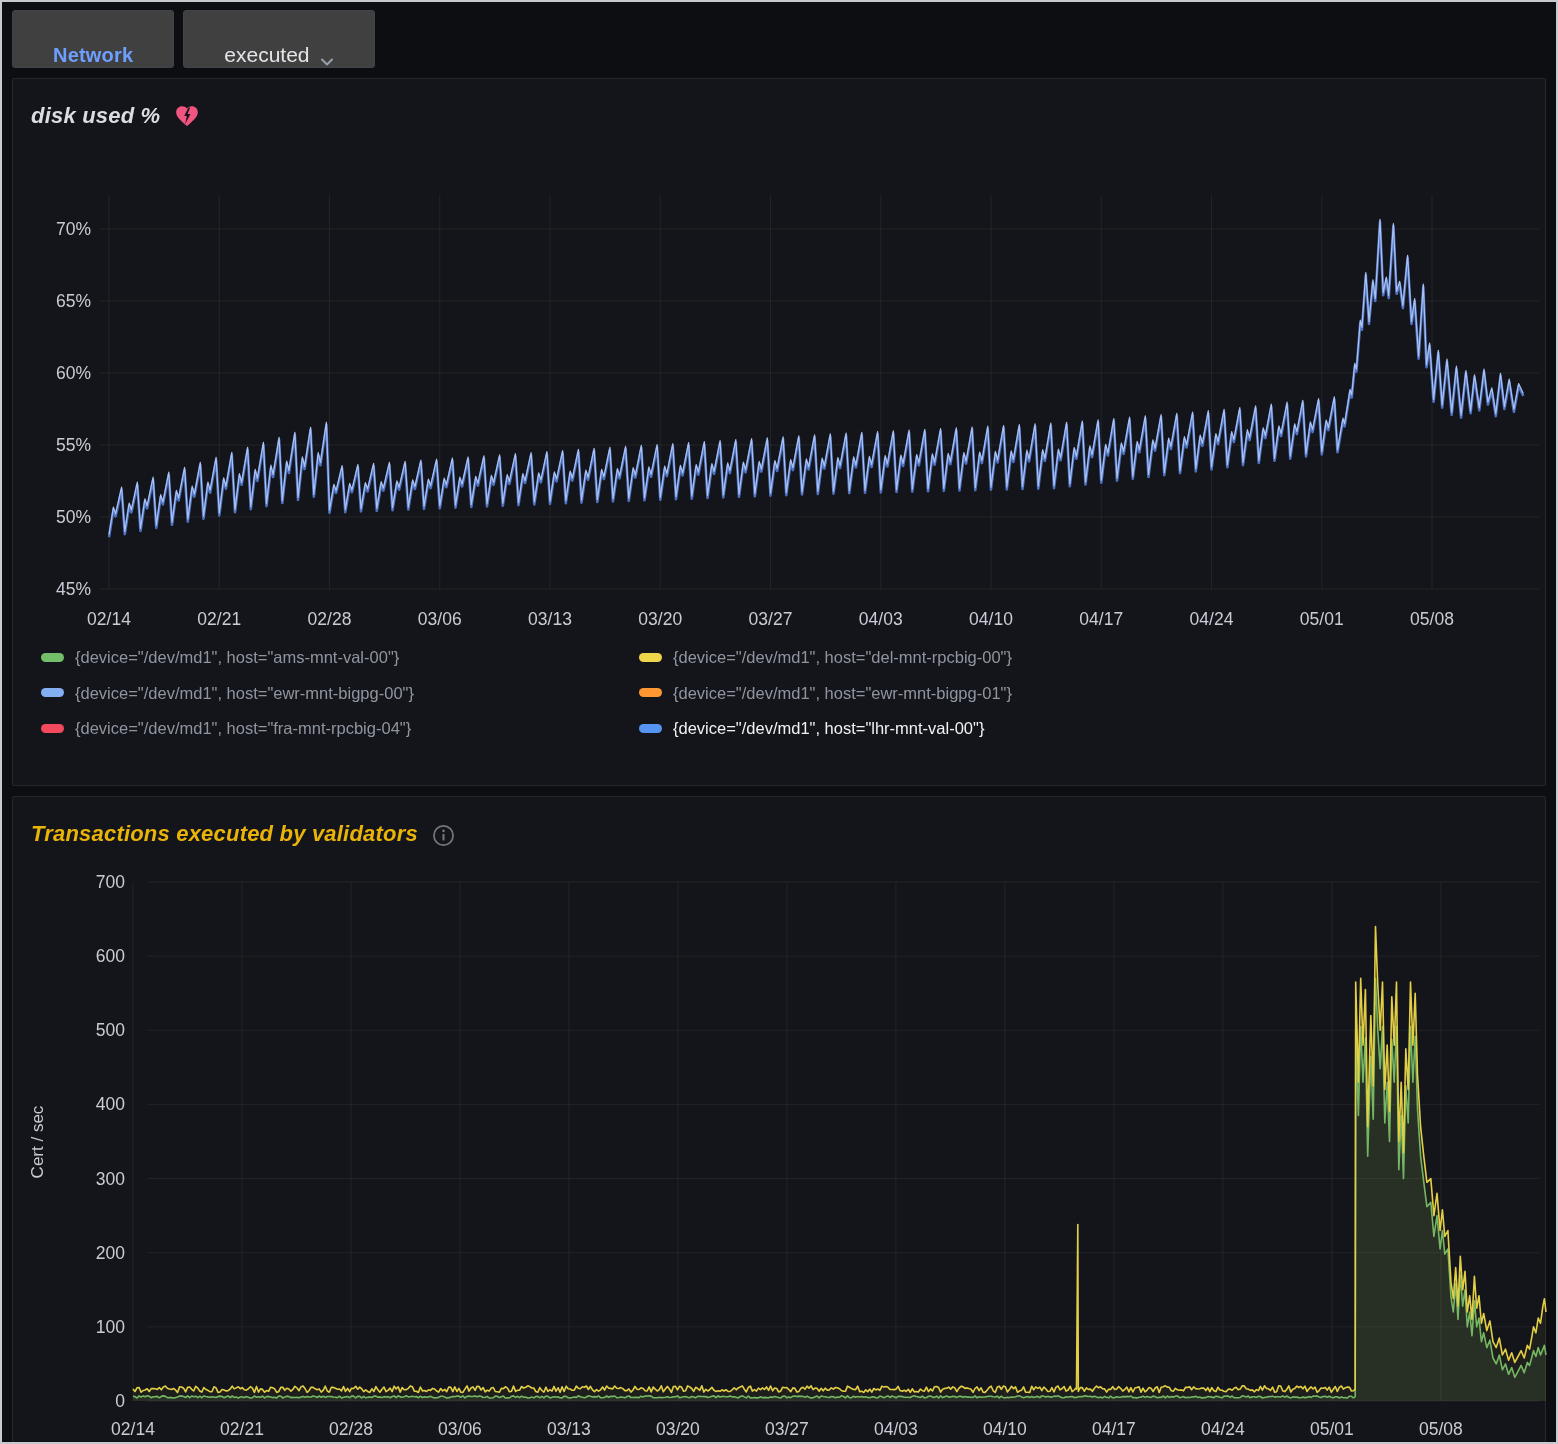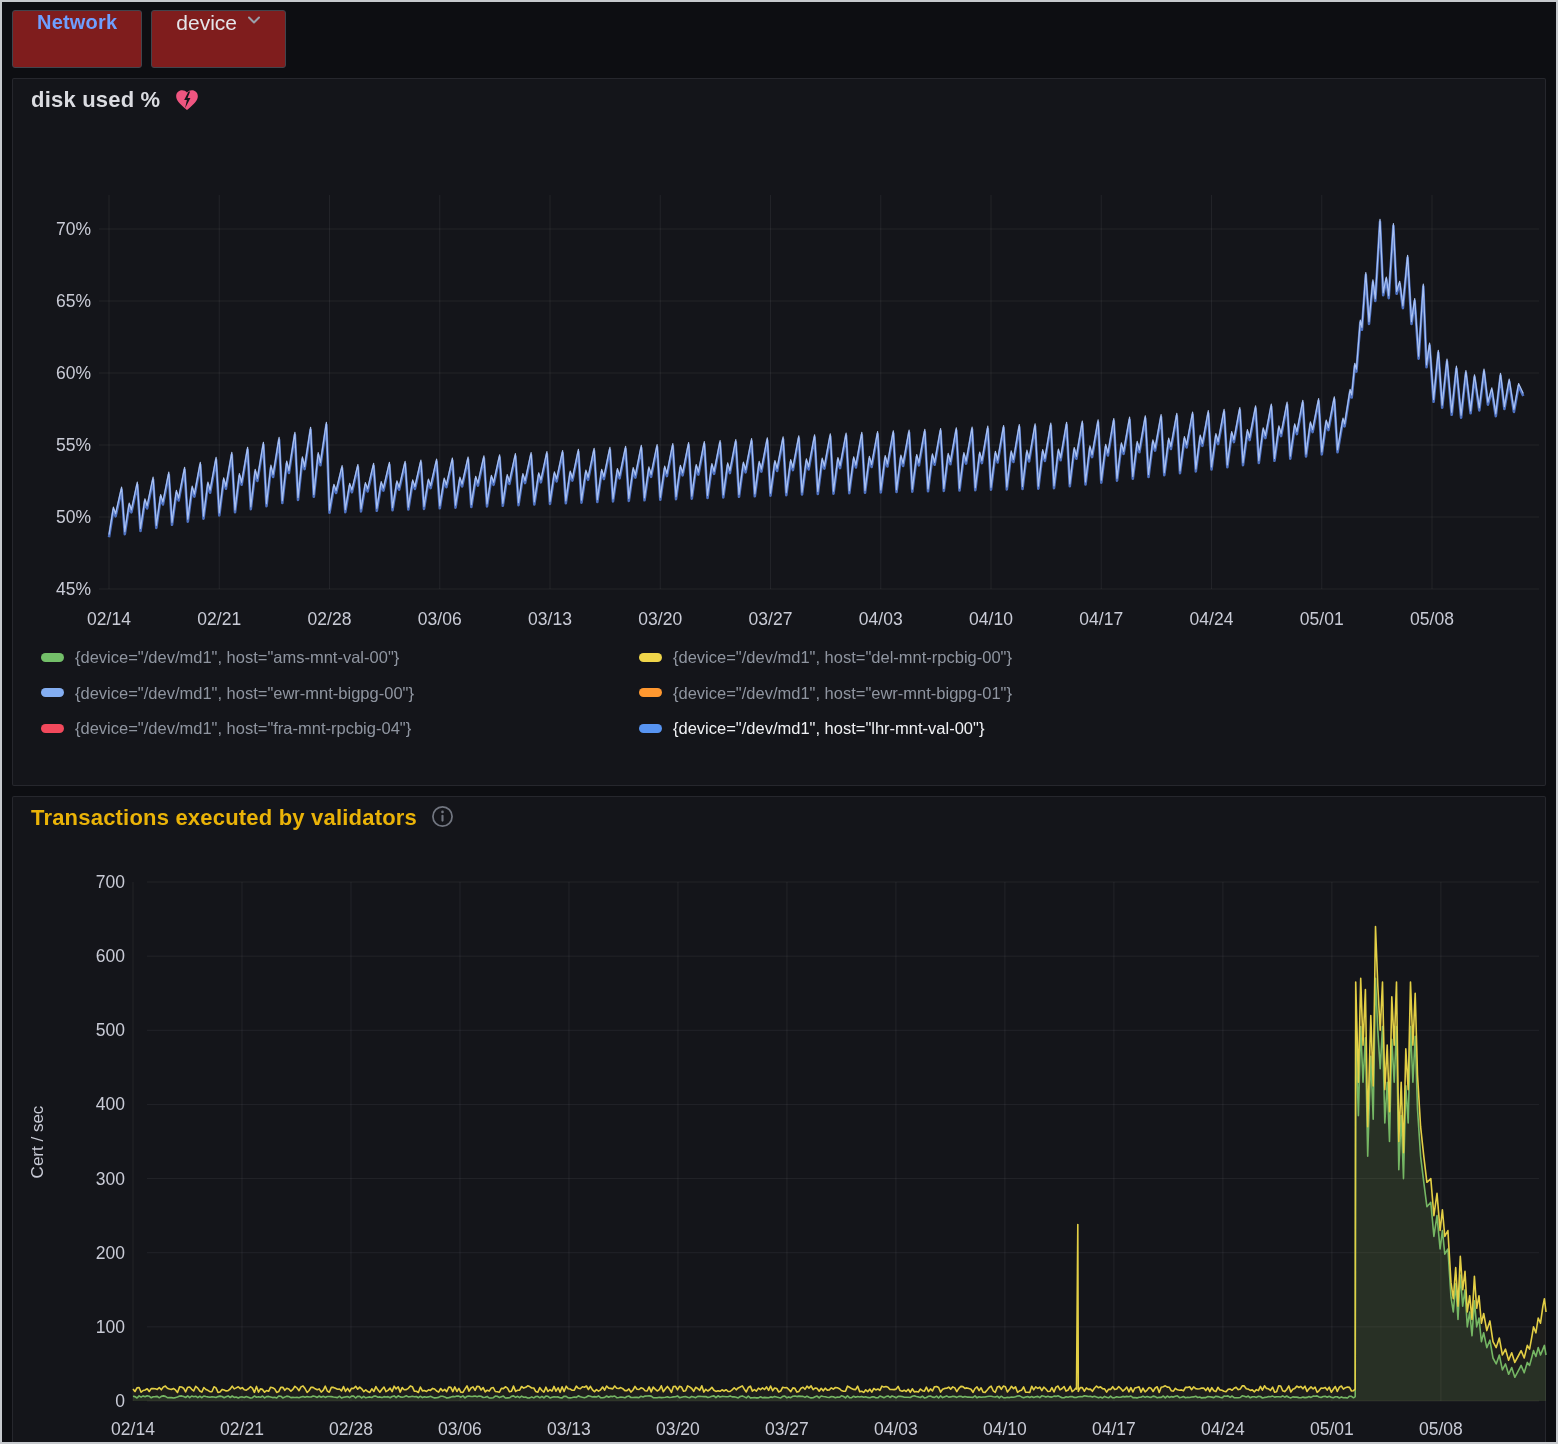--- a/index.html
+++ b/index.html
@@ -9,41 +9,41 @@
     background:#0d0e12;
     border:2px solid #c6c9cd;
     padding:8px 10px;
     font-family:"Liberation Sans", sans-serif;
     overflow:hidden;
     position:relative;
   }
   
   .topbar{display:flex;gap:9px;height:58px;margin-bottom:10px;}
   .var-box{
-    display:flex;align-items:flex-start;gap:10px;
-    background:#7f1d1d;border:1px solid #41444c;border-radius:3px;
-    padding:0 24px;height:58px;
+    display:flex;align-items:flex-end;gap:10px;
+    background:#404040;border:1px solid #41444c;border-radius:3px;
+    padding:0 40px;height:58px;
   }
   .var-label{font-size:20px;font-weight:600;letter-spacing:.2px;}
   .select-box{cursor:pointer;}
   .select-value{font-size:21px;font-weight:500;color:#E4E5E9;}
   .chev{width:14px;height:10px;display:inline-block;margin-top:4px;}
   
   .panel{
     background:#14151a;
     border:1px solid rgba(204,204,220,0.10);
     border-radius:2px;
     position:relative;
     margin-bottom:10px;
   }
   .panel1{height:708px;}
   .panel2{height:650px;margin-bottom:0;}
   .panel-header{
     height:50px;padding:8px 18px 0 18px;
-    display:flex;align-items:flex-start;gap:14px;
+    display:flex;align-items:flex-end;gap:14px;font-style:italic;
   }
   .panel-title{font-size:22px;font-weight:700;color:#DBDCE1;letter-spacing:.2px;cursor:pointer;}
   .panel2 .panel-title{color:#eab308;}
   .title-icon{width:26px;height:26px;display:inline-block;}
   .info-icon{width:23px;height:23px;display:inline-block;opacity:.75;cursor:pointer;}
   .chart-svg{display:block;}
   .chart-svg text{font-family:"Liberation Sans", sans-serif;fill:#C9CBD6;}
   
   .legend{
     margin-top:8px;
@@ -61,21 +61,21 @@
 </head>
 <body>
 
 <div class="frame">
 
   <div class="topbar">
     <div class="var-box">
       <span class="var-label" style="color: rgb(110, 159, 255);">Network</span>
     </div>
     <div class="var-box select-box">
-      <span class="select-value">device</span>
+      <span class="select-value">executed</span>
       <svg class="chev" viewBox="0 0 14 10">
         <polyline points="2,2.5 7,7.5 12,2.5" fill="none" stroke="#9aa0ab" stroke-width="2" stroke-linecap="round" stroke-linejoin="round"></polyline>
       </svg>
     </div>
   </div>
 
   <div class="panel panel1">
     <div class="panel-header">
       <span class="panel-title">disk used %</span>
       <svg class="title-icon" viewBox="0 0 24 24" style="color: rgb(239, 85, 128);">

